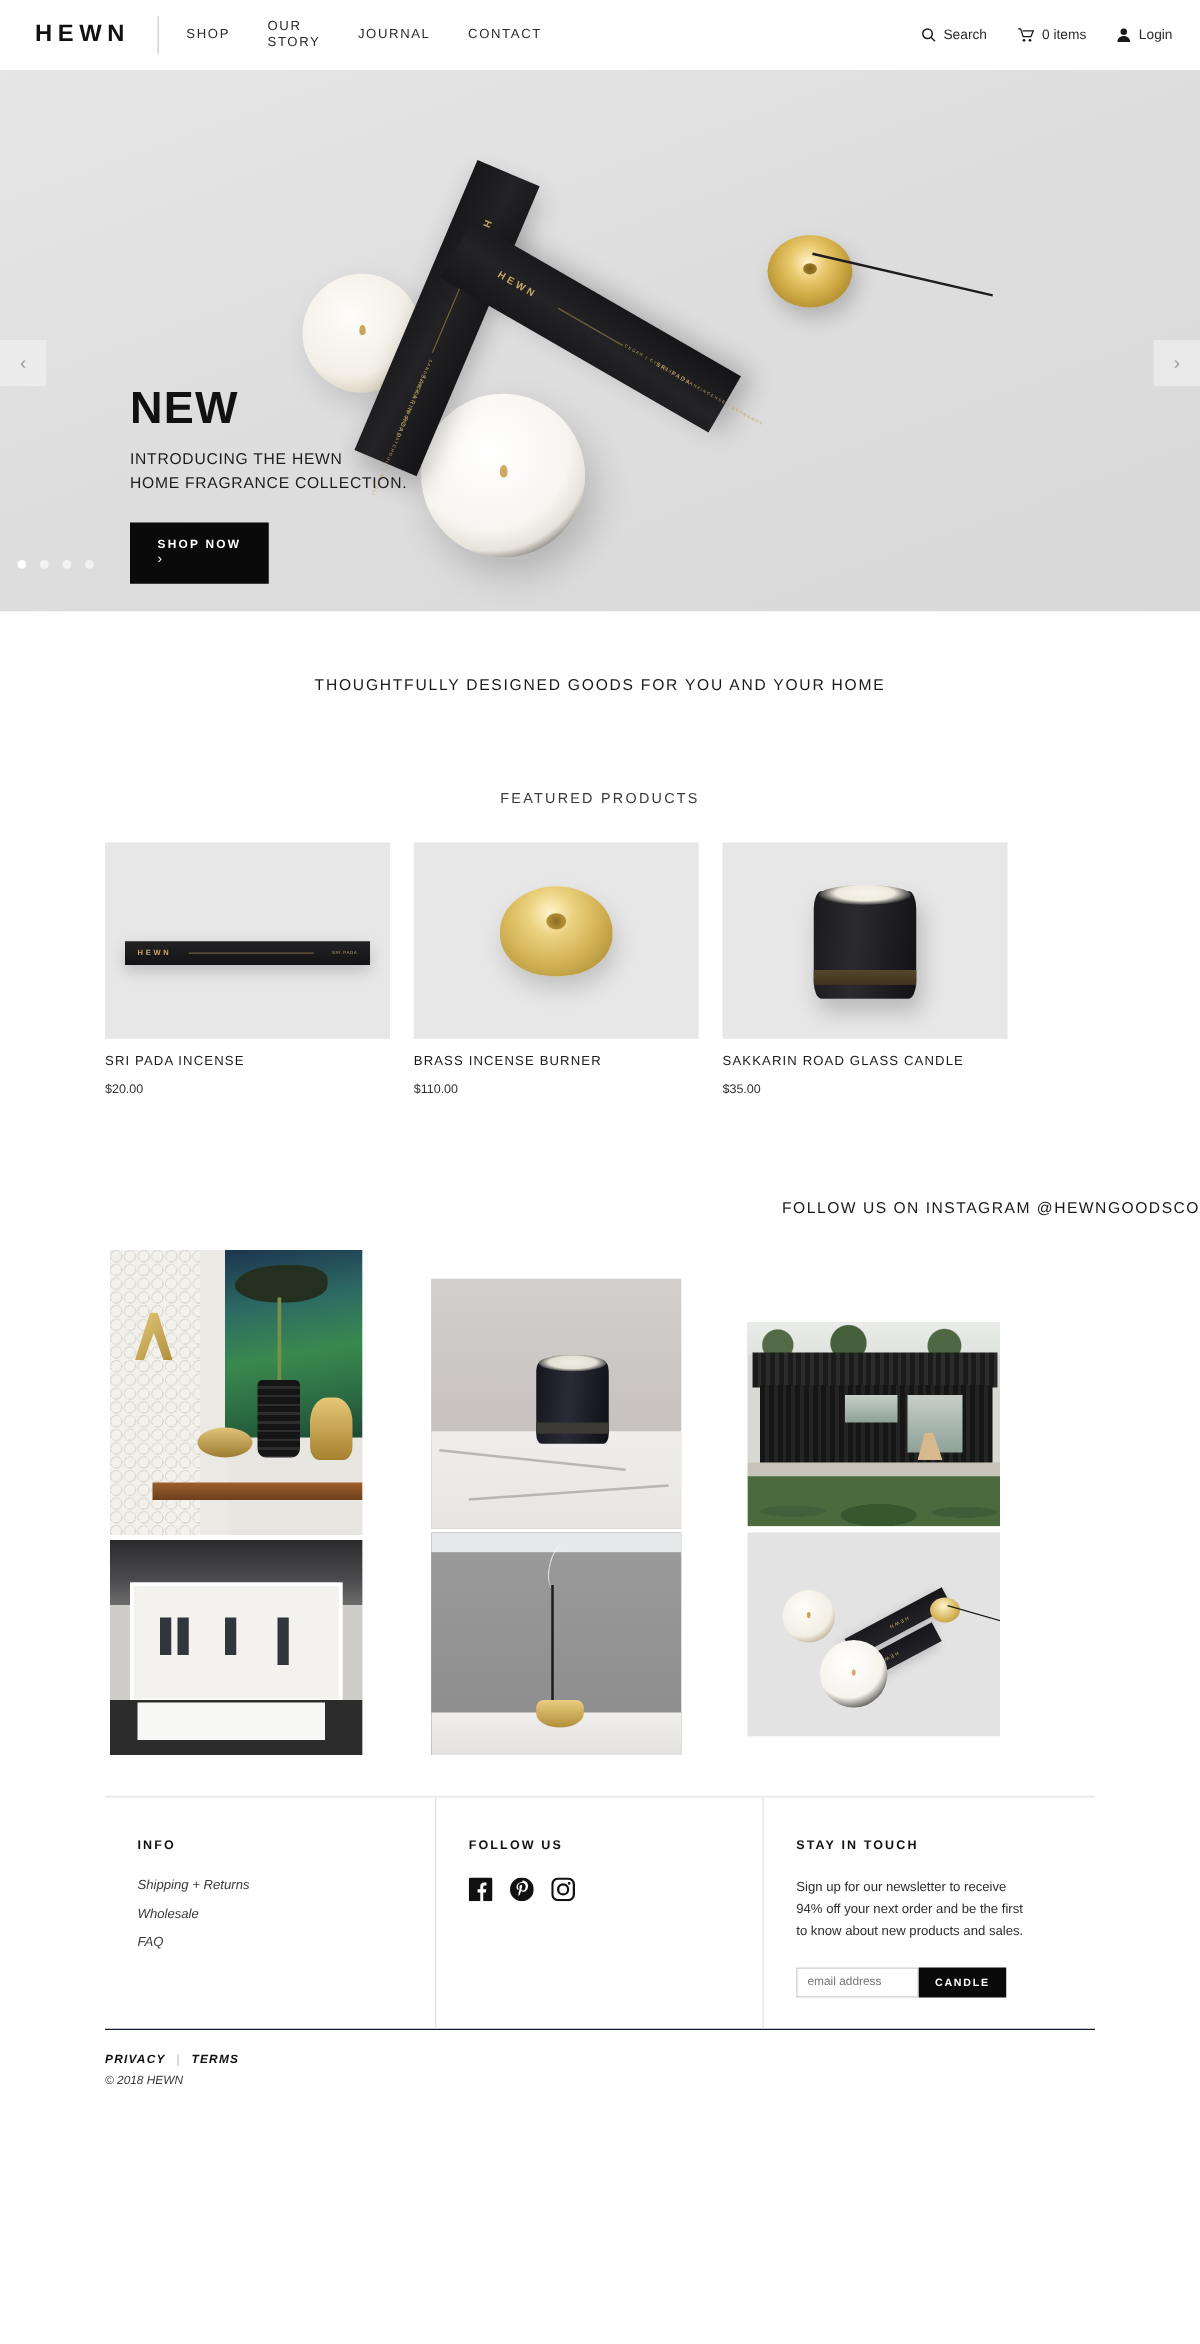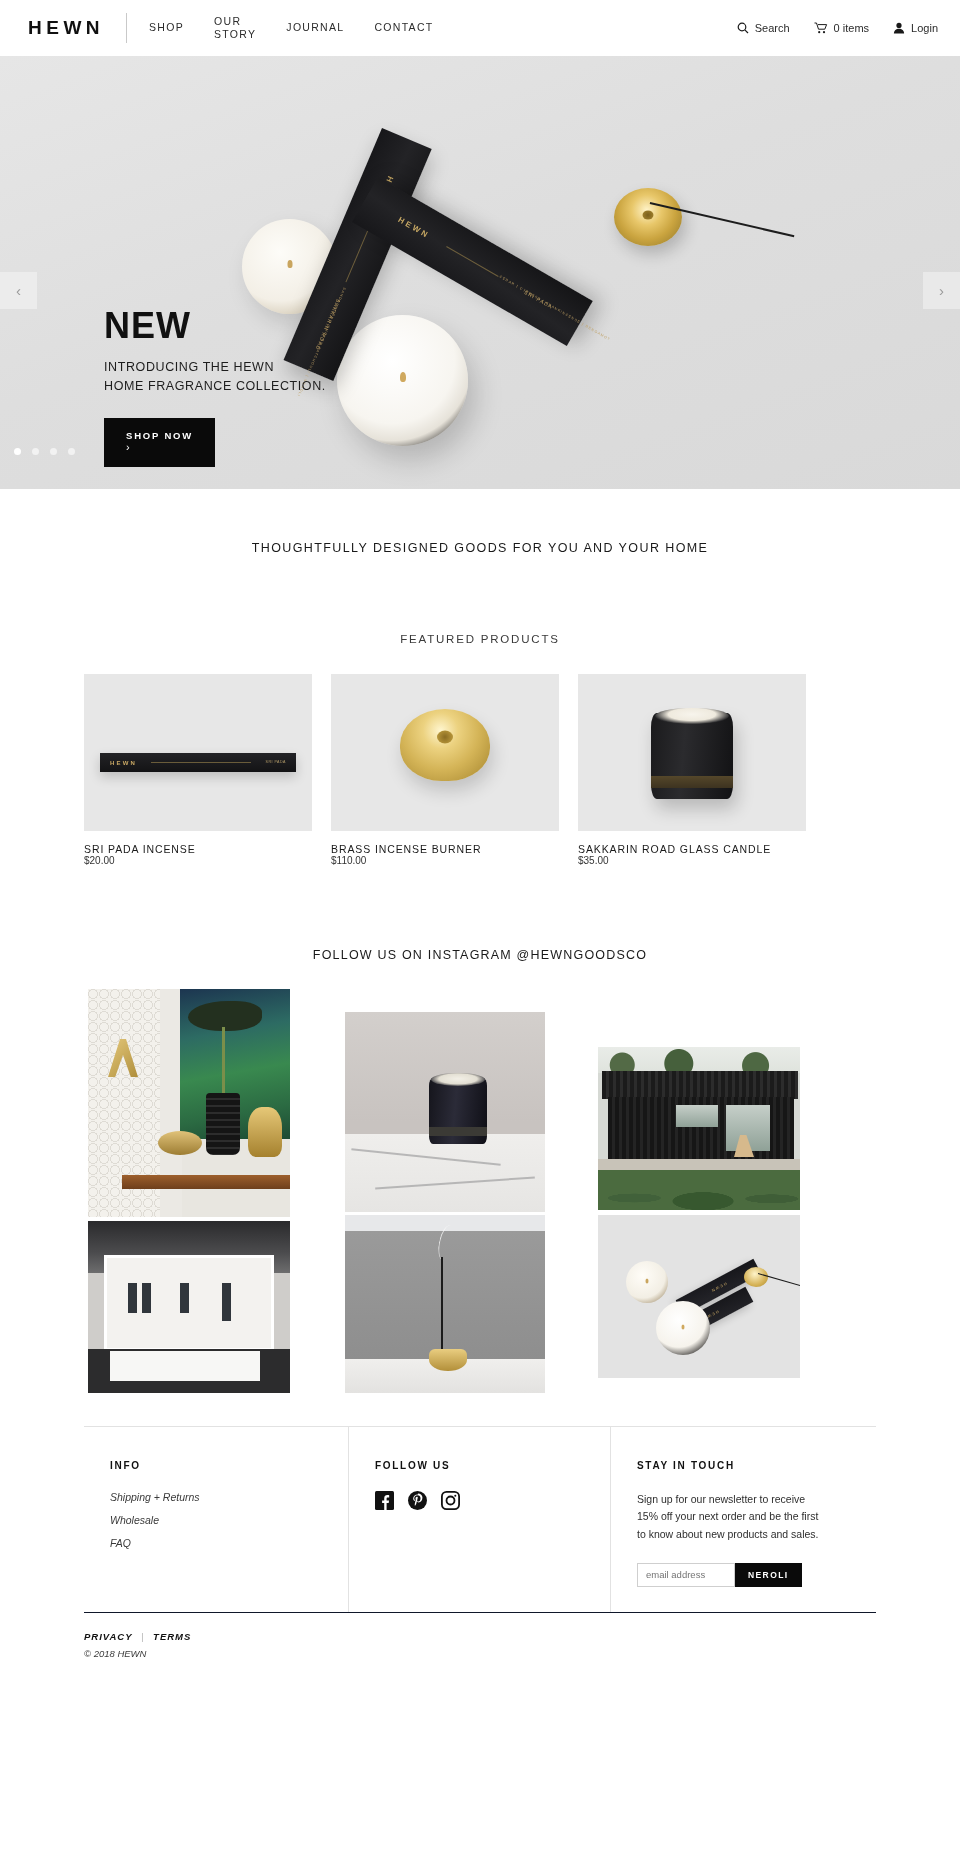--- a/index.html
+++ b/index.html
@@ -237,20 +237,21 @@
     position: relative; overflow: hidden;
   }
   .product-name {
     margin-top: 12px;
     font-size: 10.5px;
     letter-spacing: 0.9px;
     color: #1a1a1a;
     text-transform: uppercase;
   }
   .product-price {
+    margin-top: 11px;
     font-size: 10px;
     color: #333;
   }
   
   .p1-box {
     position:absolute; left:16px; top:79px; width:196px; height:19px;
     background: linear-gradient(180deg,#232326 0%,#131315 100%);
     box-shadow: 0 5px 12px rgba(0,0,0,0.18);
     display:flex; align-items:center; padding:0 10px;
   }
@@ -280,21 +281,21 @@
     content:""; position:absolute; left:4px; right:4px; top:-5px; height:16px;
     border-radius:50%; background: radial-gradient(ellipse at 50% 40%, #f7f4ec 0%, #efeade 45%, #2c2c2e 72%, #18181a 100%);
   }
   .p3-candle::after{
     content:""; position:absolute; left:0; right:0; bottom:11px; height:12px;
     background: linear-gradient(180deg,#55472a 0%,#3d3320 100%);
   }
 
   
   .insta-title {
-    text-align: center;
+    text-align: right;
     margin-top: 82px;
     font-size: 12.5px;
     letter-spacing: 1.2px;
     color: #1a1a1a;
     text-transform: uppercase;
   }
   .insta-grid {
     position: relative;
     margin-top: 27px;
     height: 410px;
@@ -692,24 +693,24 @@
               <rect x="0.9" y="0.9" width="17.2" height="17.2" rx="4.6" fill="none" stroke="#111" stroke-width="1.8"></rect>
               <circle cx="9.5" cy="9.5" r="4" fill="none" stroke="#111" stroke-width="1.8"></circle>
               <circle cx="14.3" cy="4.7" r="1.05" fill="#111"></circle>
             </svg>
         </span>
       </div>
     </div>
 
     <div class="fcol c3">
       <div class="fcol-title">STAY IN TOUCH</div>
-      <div class="news-text">Sign up for our newsletter to receive 15% off your next order and be the first to know about new products and sales.</div>
+      <div class="news-text">Sign up for our newsletter to receive 94% off your next order and be the first to know about new products and sales.</div>
       <div class="news-form">
         <input class="news-input" type="text" placeholder="email address" style="">
-        <button class="news-submit">NEROLI</button>
+        <button class="news-submit">CANDLE</button>
       </div>
     </div>
   </div>
 
   <div class="footer-bottom">
     <div class="fb-links">
       <span>PRIVACY</span>
       <span class="fb-sep">|</span>
       <span>TERMS</span>
     </div>

